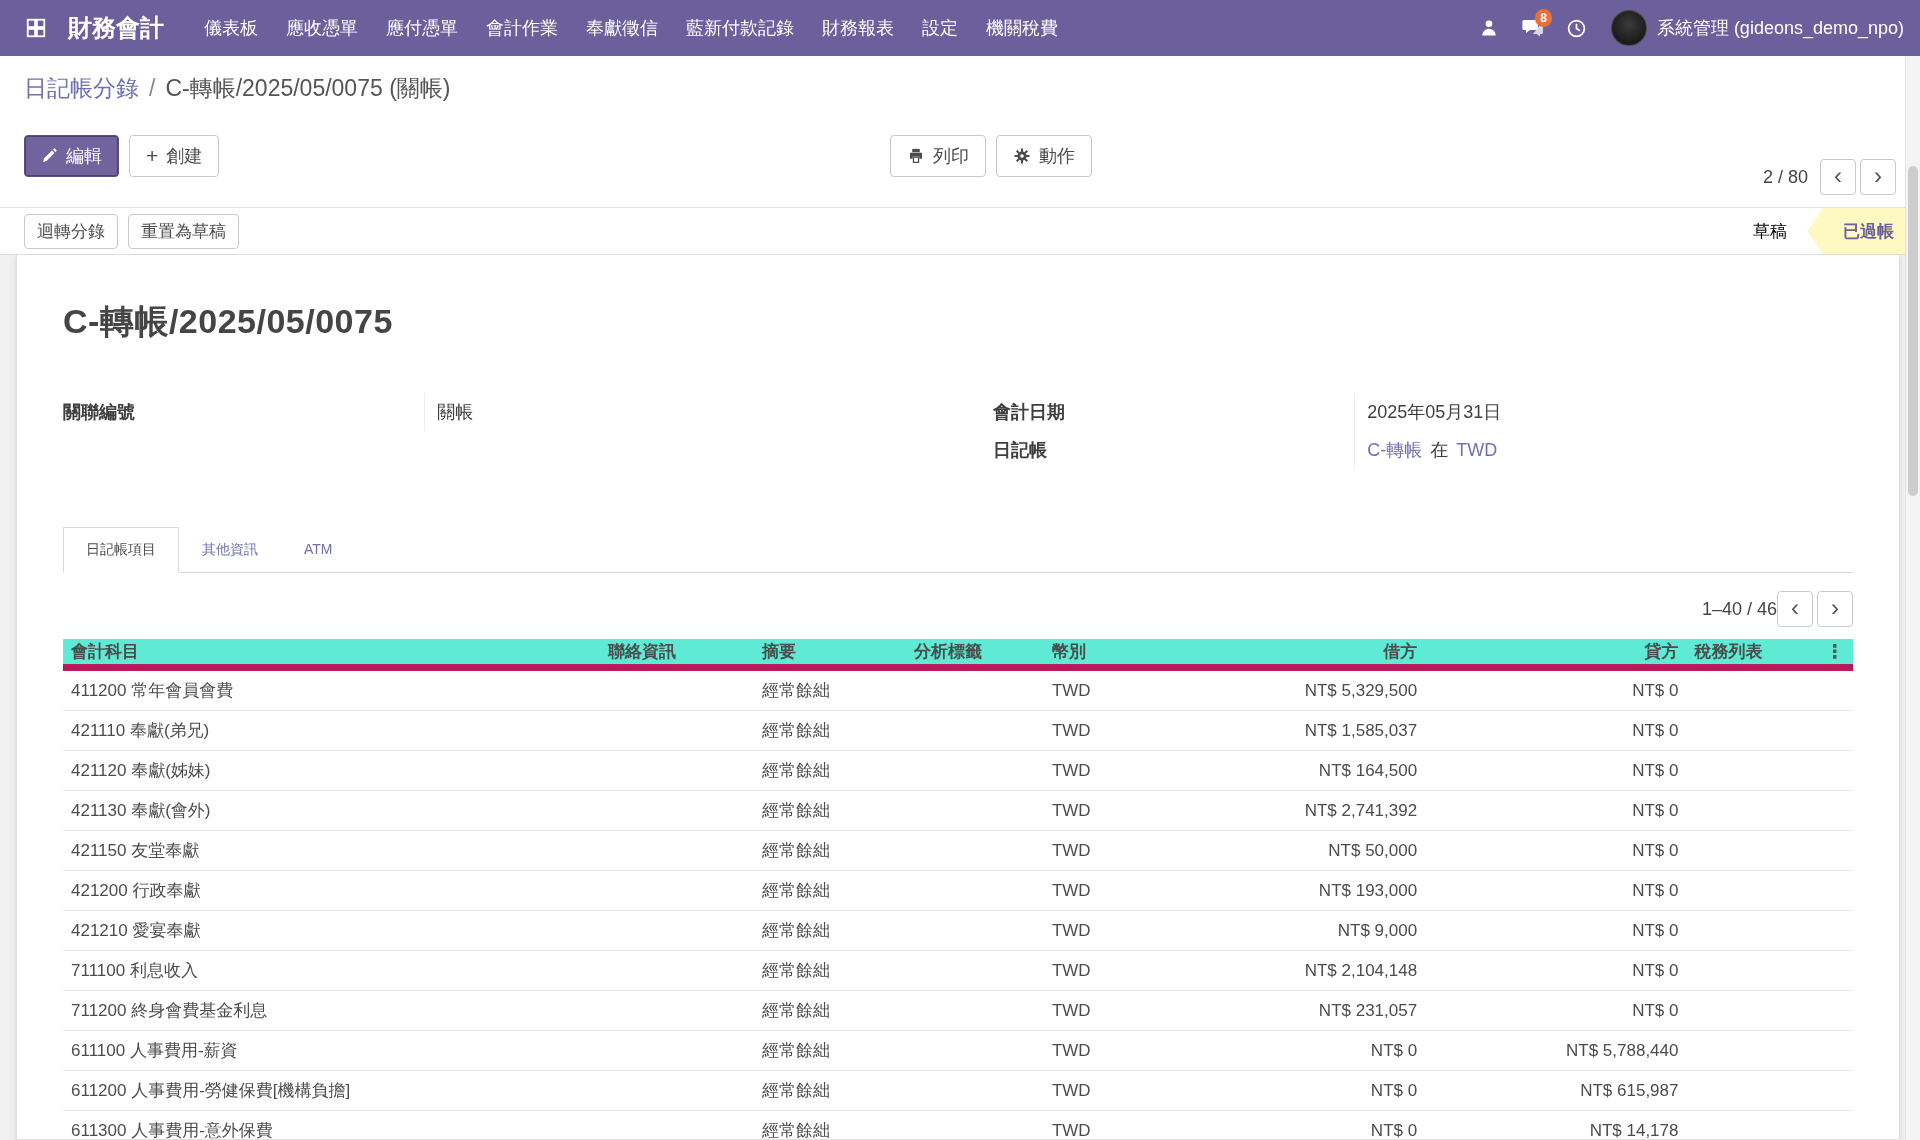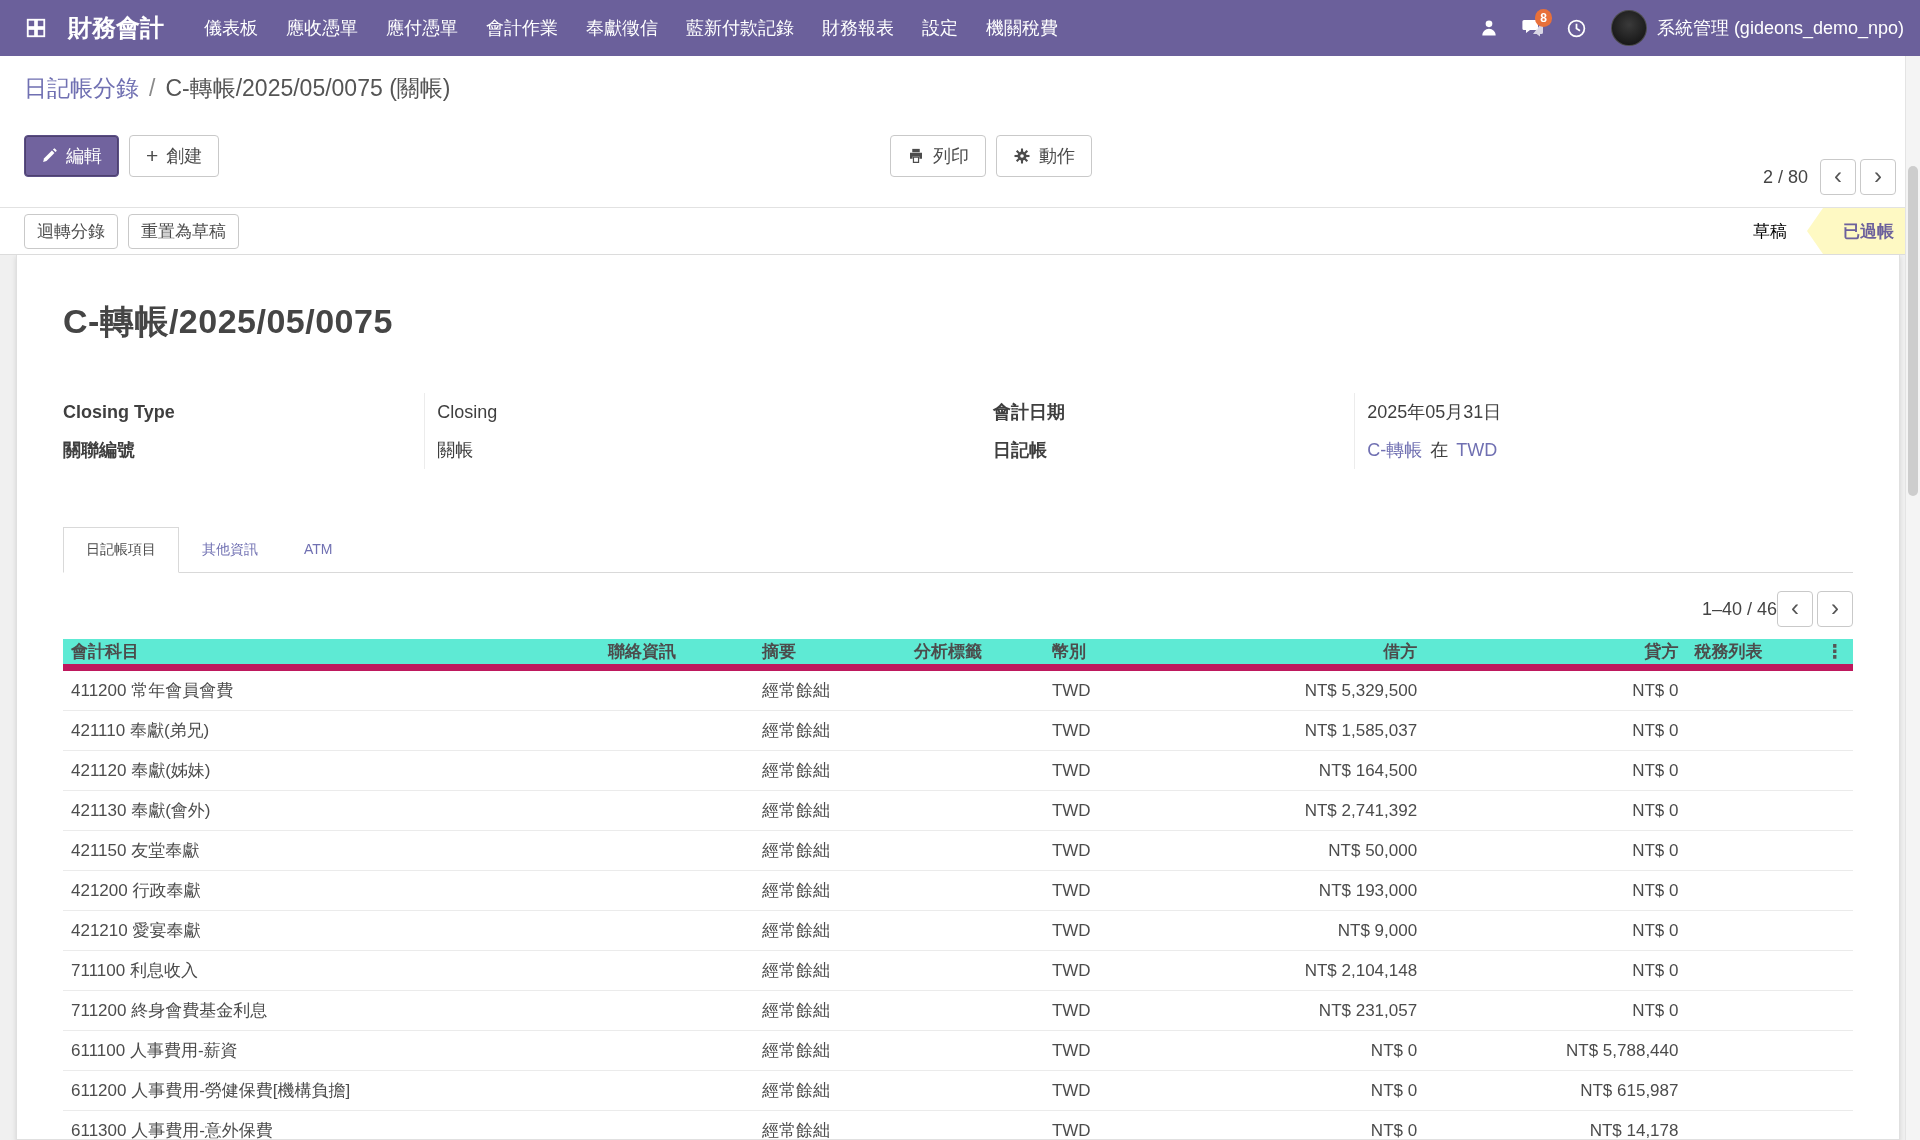--- a/index.html
+++ b/index.html
@@ -226,24 +226,20 @@
       <span class="step active">已過帳</span>
     </div>
 </div>
 
 <div class="content">
   <div class="sheet">
     <h1 class="doc-title">C-轉帳/2025/05/0075</h1>
 
     <div class="fields">
       <div class="group">
-        <div class="frow">
-          <span class="flabel">Closing Type</span>
-          <span class="fval">Closing</span>
-        </div>
         <div class="frow">
           <span class="flabel">關聯編號</span>
           <span class="fval">關帳</span>
         </div>
       </div>
       <div class="group">
         <div class="frow">
           <span class="flabel">會計日期</span>
           <span class="fval">2025年05月31日</span>
         </div>

